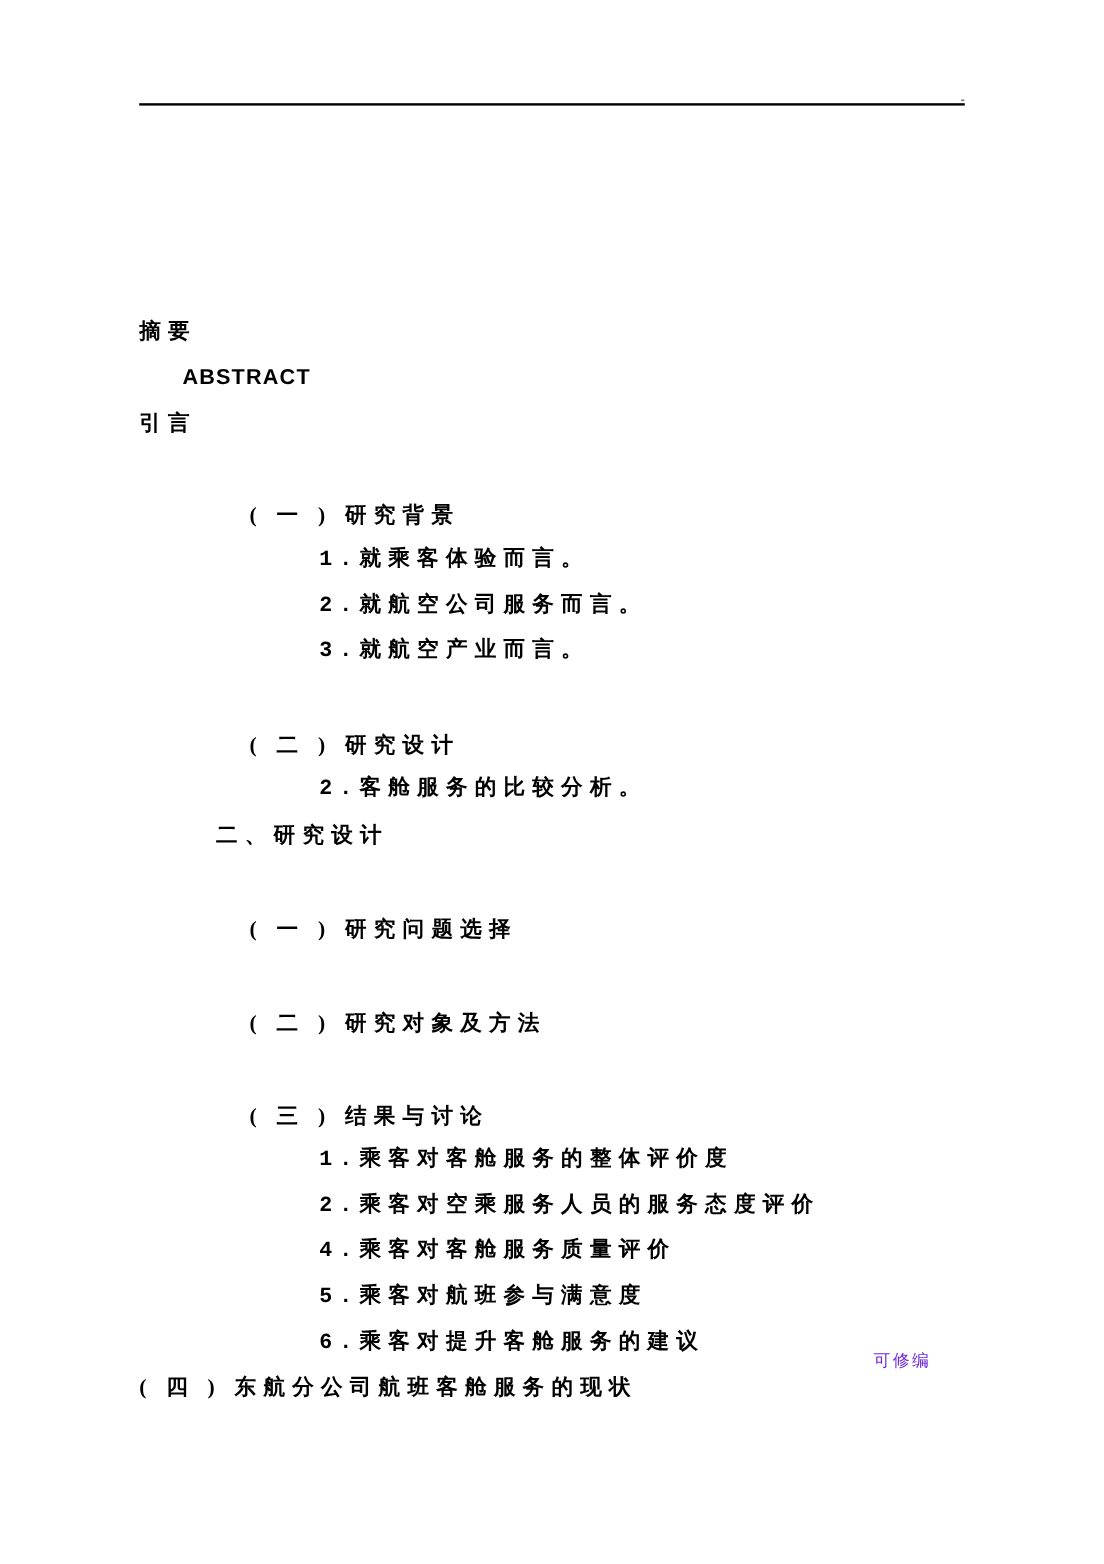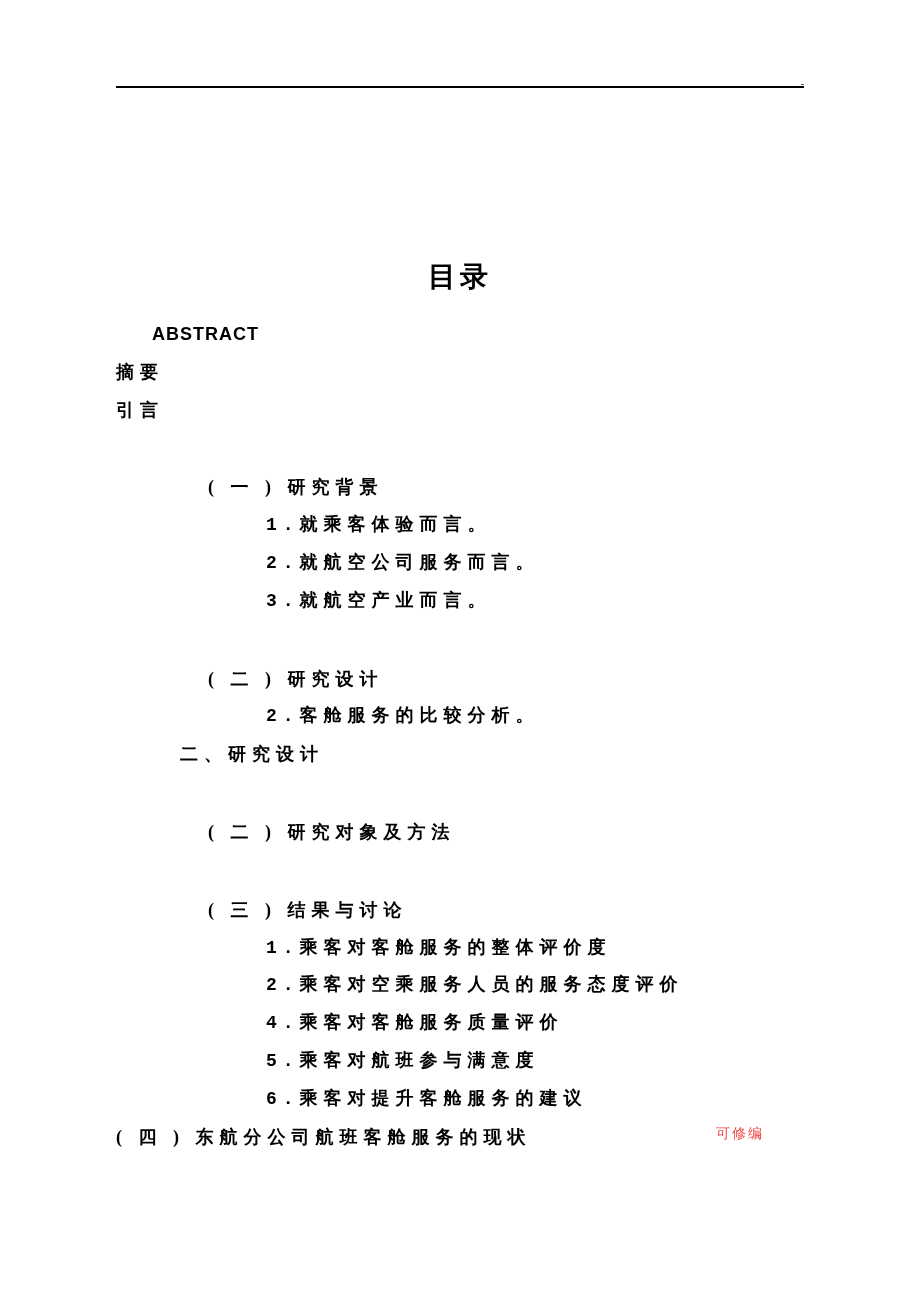--- a/index.html
+++ b/index.html
@@ -54,46 +54,46 @@
     .ind2 { padding-left: 92px; margin-top: 40px; }
     .ind3 { padding-left: 150px; font-family: Liberation Mono, monospace; }
     .section-line { padding-left: 64px; }
     .abstract-line {
       font-family: "Arial", sans-serif;
       letter-spacing: 1px;
     }
     .footer {
       position: absolute;
       bottom: 160px;
-      right: 156px;
+      right: 144px;
       font-size: 14px;
-      color: #ef4444;
+      color: #6d28d9;
       letter-spacing: 2px;
     }
   </style>
 </head>
 <body>
 
 <div class="page">
   <div class="tiny-mark">-</div>
   <div class="hr-top"></div>
 
   <div class="content">
-    <div class="title">目录</div>
 
+    <div class="line ind0">摘要</div>
     <div class="line ind1 abstract-line">ABSTRACT</div>
-    <div class="line ind0">摘要</div>
     <div class="line ind0">引言</div>
     <div class="line ind2">( 一 ) 研究背景</div>
     <div class="line ind3">1.就乘客体验而言。</div>
     <div class="line ind3">2.就航空公司服务而言。</div>
     <div class="line ind3">3.就航空产业而言。</div>
     <div class="line ind2">( 二 ) 研究设计</div>
     <div class="line ind3">2.客舱服务的比较分析。</div>
     <div class="line section-line">二、研究设计</div>
+    <div class="line ind2">( 一 ) 研究问题选择</div>
     <div class="line ind2">( 二 ) 研究对象及方法</div>
     <div class="line ind2">( 三 ) 结果与讨论</div>
     <div class="line ind3">1.乘客对客舱服务的整体评价度</div>
     <div class="line ind3">2.乘客对空乘服务人员的服务态度评价</div>
     <div class="line ind3">4.乘客对客舱服务质量评价</div>
     <div class="line ind3">5.乘客对航班参与满意度</div>
     <div class="line ind3">6.乘客对提升客舱服务的建议</div>
     <div class="line ind0">( 四 ) 东航分公司航班客舱服务的现状</div>
   </div>
 

